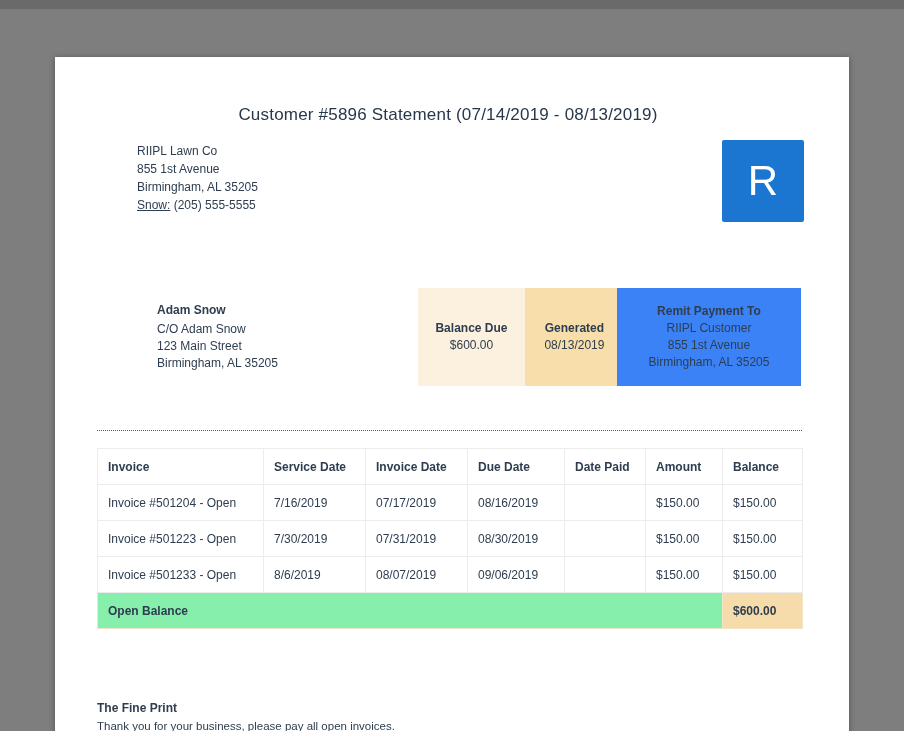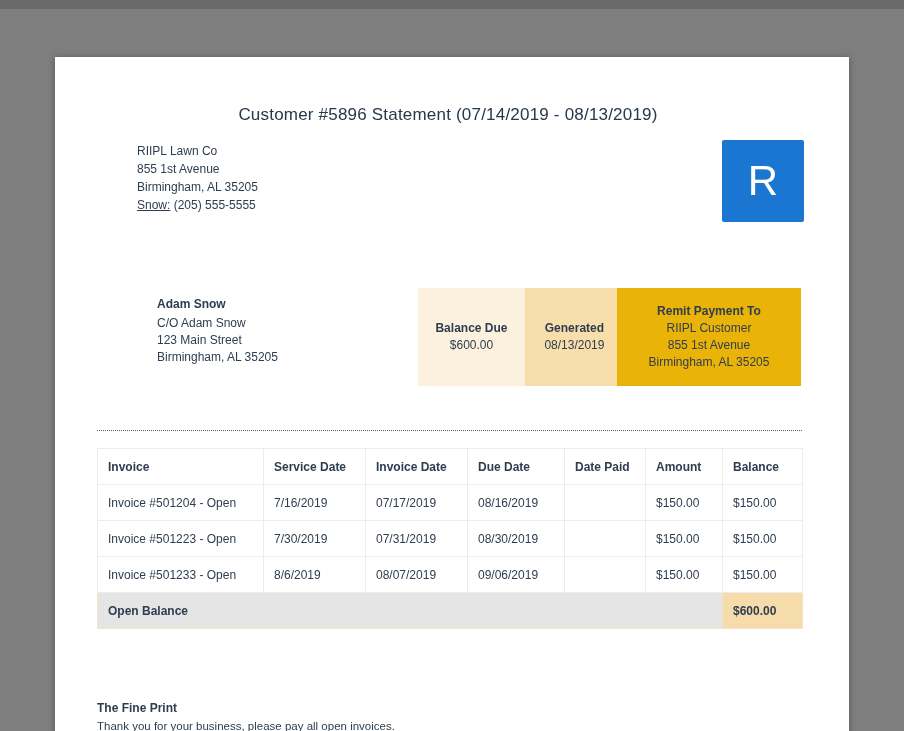--- a/index.html
+++ b/index.html
@@ -63,21 +63,21 @@
     justify-content: center;
   }
   .logo span {
     color: #ffffff;
     font-size: 42px;
     font-weight: normal;
     line-height: 1;
   }
   .customer-block {
     position: absolute;
-    top: 239px;
+    top: 245px;
     left: 102px;
     font-size: 12px;
     line-height: 17px;
   }
   .customer-name { font-weight: bold; margin-bottom: 2px; }
   .summary {
     position: absolute;
     top: 231px;
     left: 363px;
     width: 383px;
@@ -90,21 +90,21 @@
     align-items: center;
     justify-content: center;
     text-align: center;
     font-size: 12px;
     line-height: 17px;
     box-sizing: border-box;
   }
   .summary-cell .lbl { font-weight: bold; }
   .cell-balance { width: 112px; background: #fbf1de; }
   .cell-generated { width: 96px; background: #f7deab; padding-left: 7px; }
-  .cell-remit { width: 192px; background: #eab308; padding: 0 8px; }
+  .cell-remit { width: 192px; background: #3b82f6; padding: 0 8px; }
   .divider {
     position: absolute;
     top: 373px;
     left: 42px;
     width: 705px;
     border-top: 1px dotted #4a5a68;
     height: 0;
   }
   table.inv {
     position: absolute;
@@ -128,21 +128,21 @@
   }
   table.inv th { font-weight: bold; }
   .col0 { width: 166px; }
   .col1 { width: 102px; }
   .col2 { width: 102px; }
   .col3 { width: 97px; }
   .col4 { width: 81px; }
   .col5 { width: 77px; }
   .col6 { width: 80px; }
   tr.footer-row td {
-    background: #e5e5e5;
+    background: #86efac;
     font-weight: bold;
     border-color: #f3e4c6;
   }
   tr.footer-row td.balance-total {
     background: #f7dcab;
   }
   .fine-print-title {
     position: absolute;
     top: 636px;
     left: 42px;

